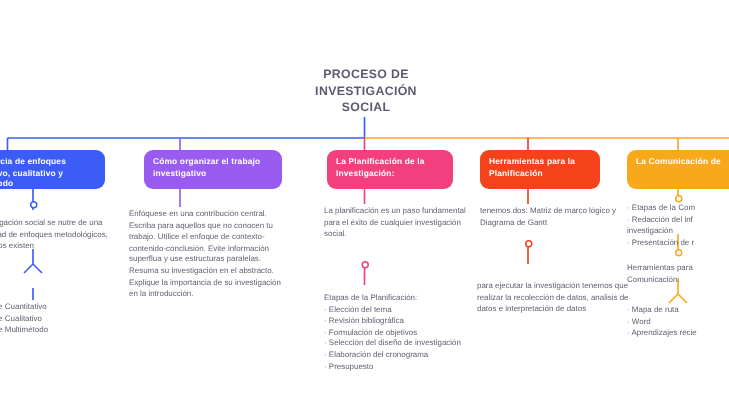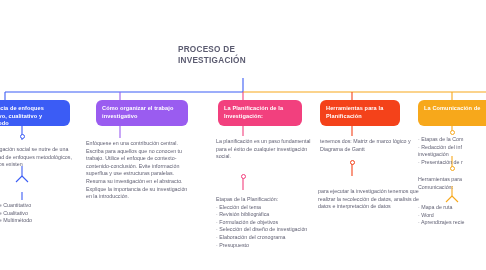--- a/index.html
+++ b/index.html
@@ -5,21 +5,21 @@
   html,body{margin:0;padding:0;}
   body{
     width:486px;height:270px;overflow:hidden;background:#ffffff;
     font-family:"Liberation Sans","DejaVu Sans",sans-serif;
     color:#5a5a6e;position:relative;
   }
   #canvas{position:absolute;inset:0;}
   svg.wires{position:absolute;left:0;top:0;width:486px;height:270px;pointer-events:none;}
 
   .title{
-    position:absolute;left:178px;top:44px;width:132px;
+    position:absolute;left:178px;top:44px;width:132px;text-align:center;
     font-size:8.2px;font-weight:bold;line-height:11.2px;letter-spacing:.25px;
     color:#5b5b70;
   }
 
   .node{
     position:absolute;border-radius:6px;color:#ffffff;
     font-size:5.6px;line-height:7.6px;font-weight:600;
     padding:5px 6px;box-sizing:border-box;letter-spacing:.1px;
   }
   .n-blue  {background:#3b5cf5;}
@@ -73,20 +73,21 @@
     <line x1="452" y1="126" x2="452" y2="132" stroke="#f7a81b" stroke-width="1.1"></line>
     <line x1="452" y1="156" x2="452" y2="168" stroke="#f7a81b" stroke-width="1.1"></line>
     <line x1="452" y1="186" x2="452" y2="196" stroke="#f7a81b" stroke-width="1.1"></line>
     <line x1="452" y1="196" x2="446" y2="202" stroke="#f7a81b" stroke-width="1.1"></line>
     <line x1="452" y1="196" x2="458" y2="202" stroke="#f7a81b" stroke-width="1.1"></line>
   </svg>
 
   <div class="title">
     <div>PROCESO DE</div>
     <div>INVESTIGACIÓN</div>
+    <div>SOCIAL</div>
   </div>
 
   <div class="node n-blue" style="left:-18px;top:100px;width:88px;height:26px;">
     <span>erencia de enfoques itativo, cualitativo y método</span>
   </div>
   <div class="dot d-blue" style="left:19.5px;top:134px;"></div>
   <div class="body-text" style="left:-20px;top:146px;width:100px;">a investigación social se nutre de una diversidad de enfoques metodológicos, entre ellos existen</div>
   <div class="list" style="left:-18px;top:202px;width:90px;">
     <div class="li">Enfoque Cuantitativo</div>
     <div class="li">Enfoque Cualitativo</div>

